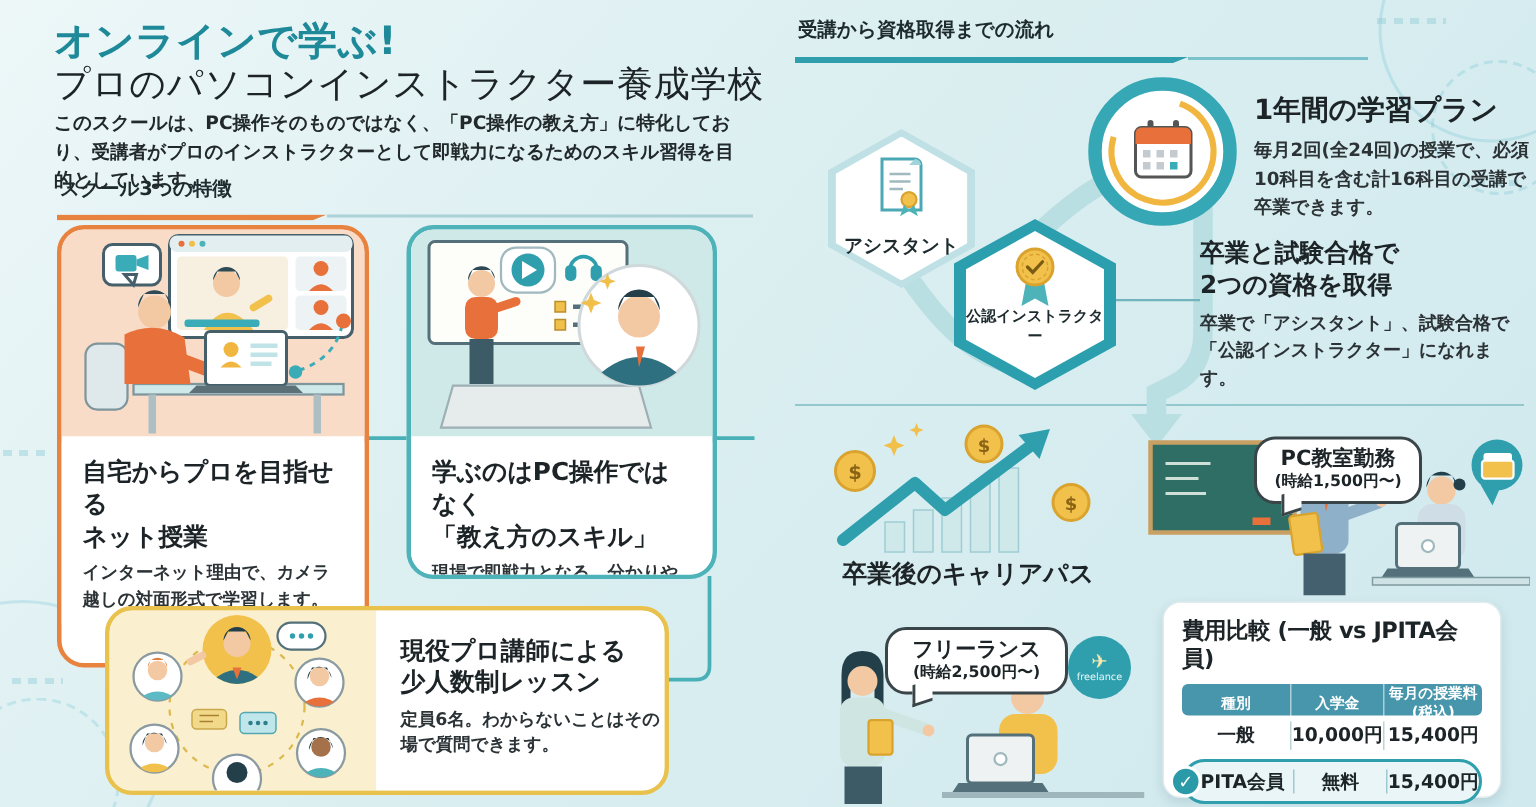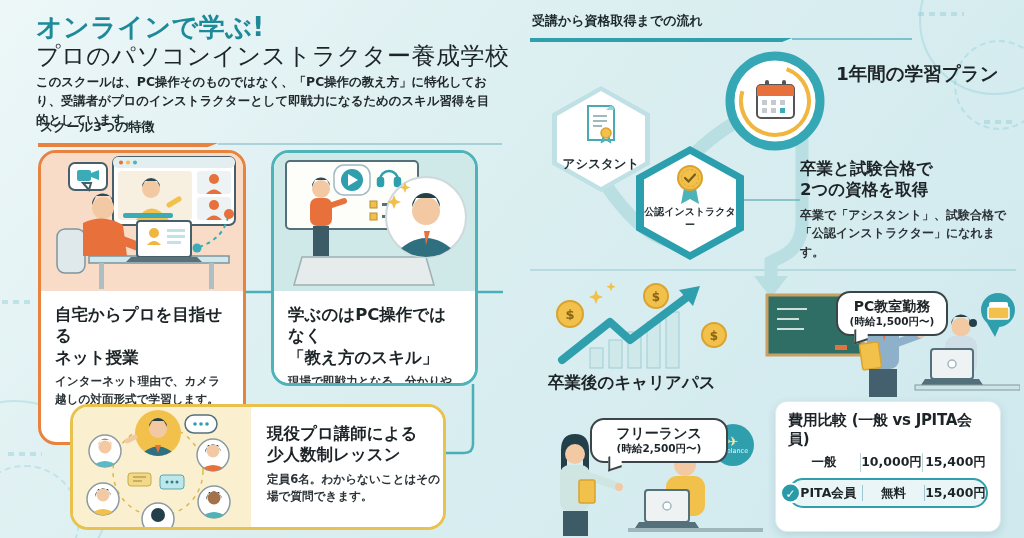--- a/index.html
+++ b/index.html
@@ -68,21 +68,21 @@
   .price-head span + span{border-left:1px solid rgba(255,255,255,.55);height:100%;display:flex;align-items:center;justify-content:center;}
   .price-row{display:grid;grid-template-columns:72px 62px 1fr;align-items:center;text-align:center;
     font-size:12.5px;font-weight:bold;color:#1d2427;height:27px;}
   .price-row.normal span + span{border-left:1px solid #bdd3d8;height:70%;display:flex;align-items:center;justify-content:center;}
   .price-row.highlight{position:relative;border:2px solid #2f9fae;background:#e9f5f7;border-radius:15px;height:30px;margin-top:2px;}
   .price-row.highlight span + span{border-left:1px solid #9fc9d1;height:64%;display:flex;align-items:center;justify-content:center;}
   .check-circle{position:absolute;left:-10px;top:50%;transform:translateY(-50%);width:21px;height:21px;
     border-radius:50%;background:#2a9aa8;color:#fff;font-size:12px;font-weight:bold;
     display:flex;align-items:center;justify-content:center;border:2px solid #fff;}
 
-  .career-label{font-size:16.5px;font-weight:bold;color:#1d2427;}
+  .career-label{font-size:16.5px;font-weight:bold;color:#1d2427;text-align:center;}
 </style>
 </head>
 <body>
 
 <div class="stage">
 
   <div class="deco" style="width:150px;height:150px;right:-45px;top:-55px;"></div>
   <div class="deco" style="width:90px;height:90px;right:-20px;top:40px;border-style:dashed;"></div>
   <div class="dash" style="width:46px;right:60px;top:12px;"></div>
   <div class="dash" style="width:30px;right:10px;top:120px;"></div>
@@ -374,20 +374,21 @@
           <rect x="56" y="50" width="5" height="5"></rect>
         <rect x="38" y="58" width="5" height="5"></rect>
           <rect x="47" y="58" width="5" height="5"></rect>
           <rect x="56" y="58" width="5" height="5" fill="#3aacb8"></rect>
       </g>
     </g>
   </svg>
 
   <div class="abs" style="left:836px;top:62px;width:184px;">
     <div class="blk-title" style="font-size:18.5px;">1年間の学習プラン</div>
+    <div class="blk-body" style="font-size:12.2px;margin-top:5px;">毎月2回(全24回)の授業で、必須10科目を含む計16科目の受講で卒業できます。</div>
   </div>
 
   <div class="abs" style="left:800px;top:158px;width:218px;">
     <div class="blk-title" style="font-size:16.5px;">
       <span>卒業と試験合格で</span><br><span>2つの資格を取得</span>
     </div>
     <div class="blk-body" style="font-size:12px;margin-top:5px;">卒業で「アシスタント」、試験合格で「公認インストラクター」になれます。</div>
   </div>
 
   <svg class="abs" style="left:548px;top:280px;" width="195" height="92" viewBox="0 0 195 92">
@@ -476,31 +477,36 @@
       <path d="M138,84 L122,96 M168,84 L160,100" stroke="#f2c14c" stroke-width="8" stroke-linecap="round"></path>
     </g>
     <g>
       <rect x="112" y="82" width="44" height="32" rx="3" fill="#eef2f3" stroke="#54707a" stroke-width="2"></rect>
       <circle cx="134" cy="98" r="4" fill="#fff" stroke="#9fb9be" stroke-width="1.5"></circle>
       <polygon points="106,114 162,114 166,120 102,120" fill="#54707a"></polygon>
     </g>
     <rect x="95" y="120" width="135" height="4" fill="#9fb6bd"></rect>
   </svg>
 
-  <div class="bubble" style="left:590px;top:418px;width:138px;">
+  <div class="bubble" style="left:590px;top:418px;width:122px;">
     <span class="b-name">フリーランス</span>
     <span class="b-rate">(時給2,500円〜)</span>
   </div>
   <div class="tag-circle" style="left:712px;top:424px;">
     <span class="plane">✈</span>
     <span class="tag-txt">freelance</span>
   </div>
 
   <div class="price-card" style="left:775px;top:401px;width:226px;height:131px;">
     <div class="price-title">費用比較 (一般 vs JPITA会員)</div>
+    <div class="price-head">
+      <span>種別</span>
+      <span>入学金</span>
+      <span>毎月の授業料(税込)</span>
+    </div>
     <div class="price-row normal">
       <span>一般</span>
       <span>10,000円</span>
       <span>15,400円</span>
     </div>
     <div class="price-row highlight">
       <div class="check-circle">✓</div>
       <span>JPITA会員</span>
       <span>無料</span>
       <span>15,400円</span>

